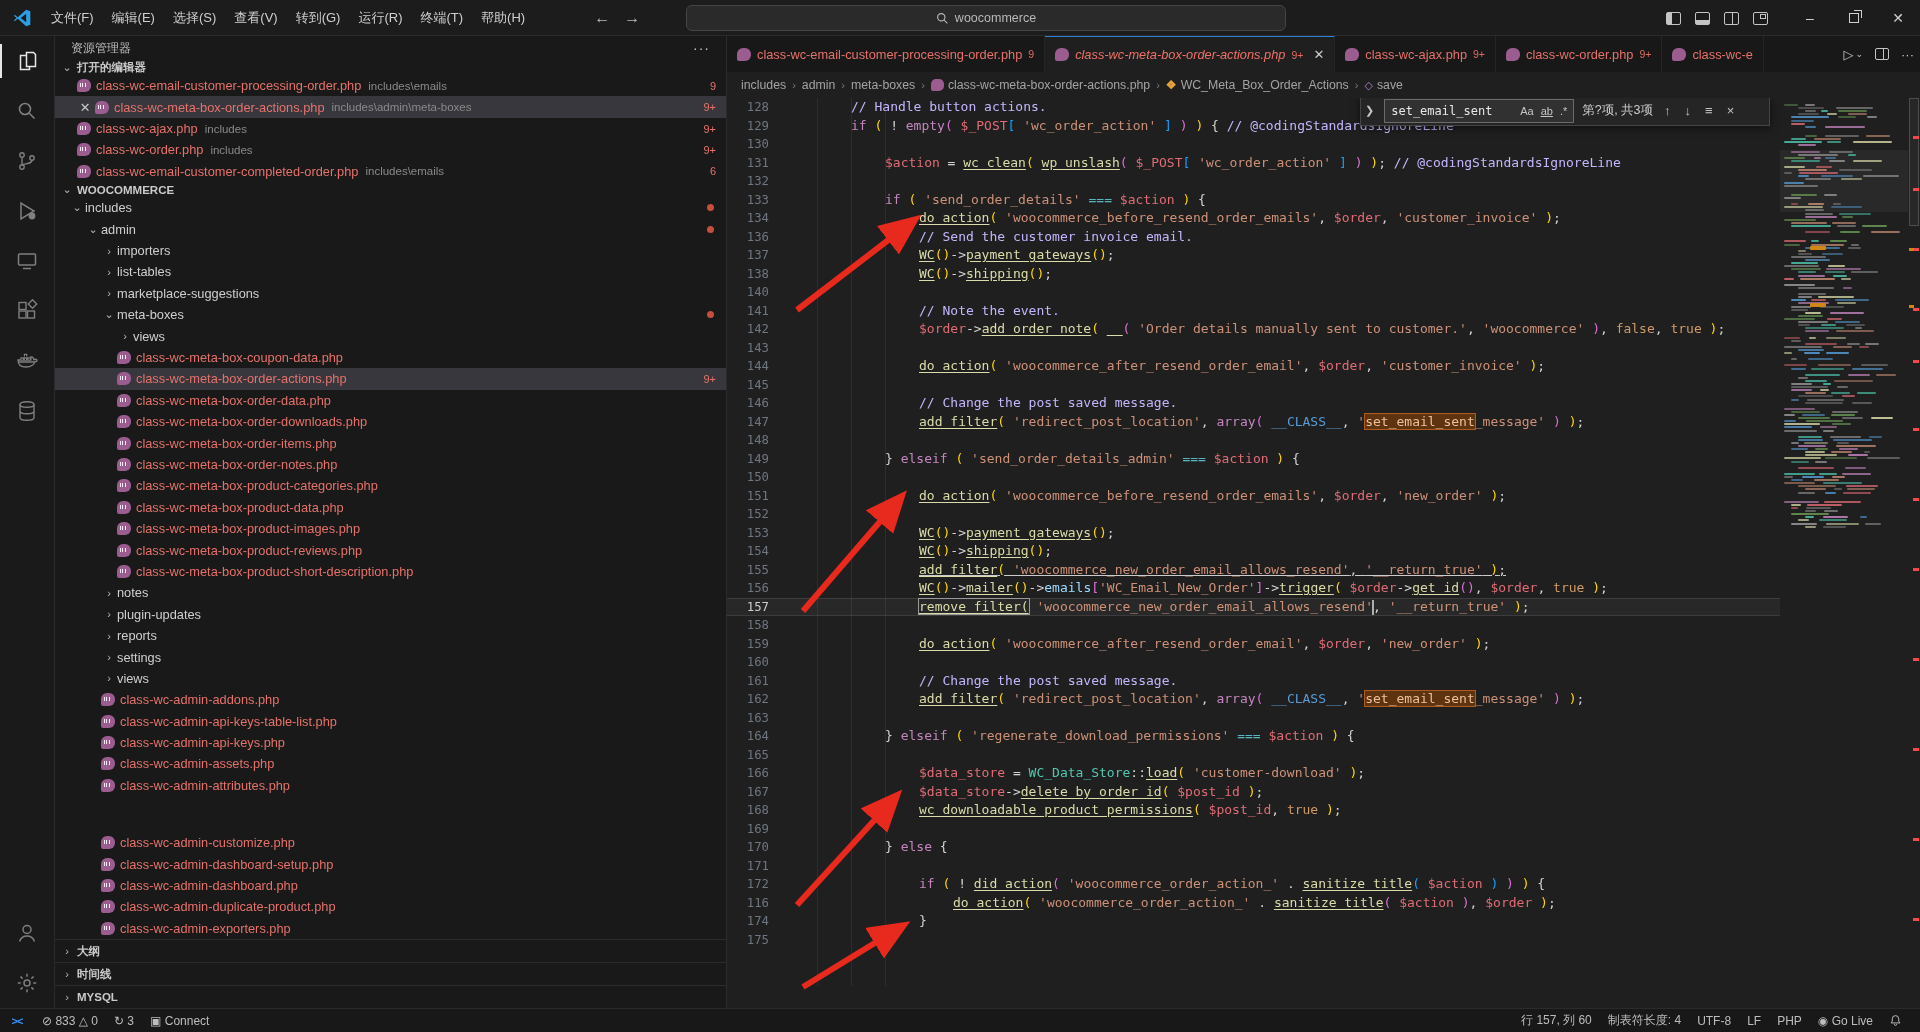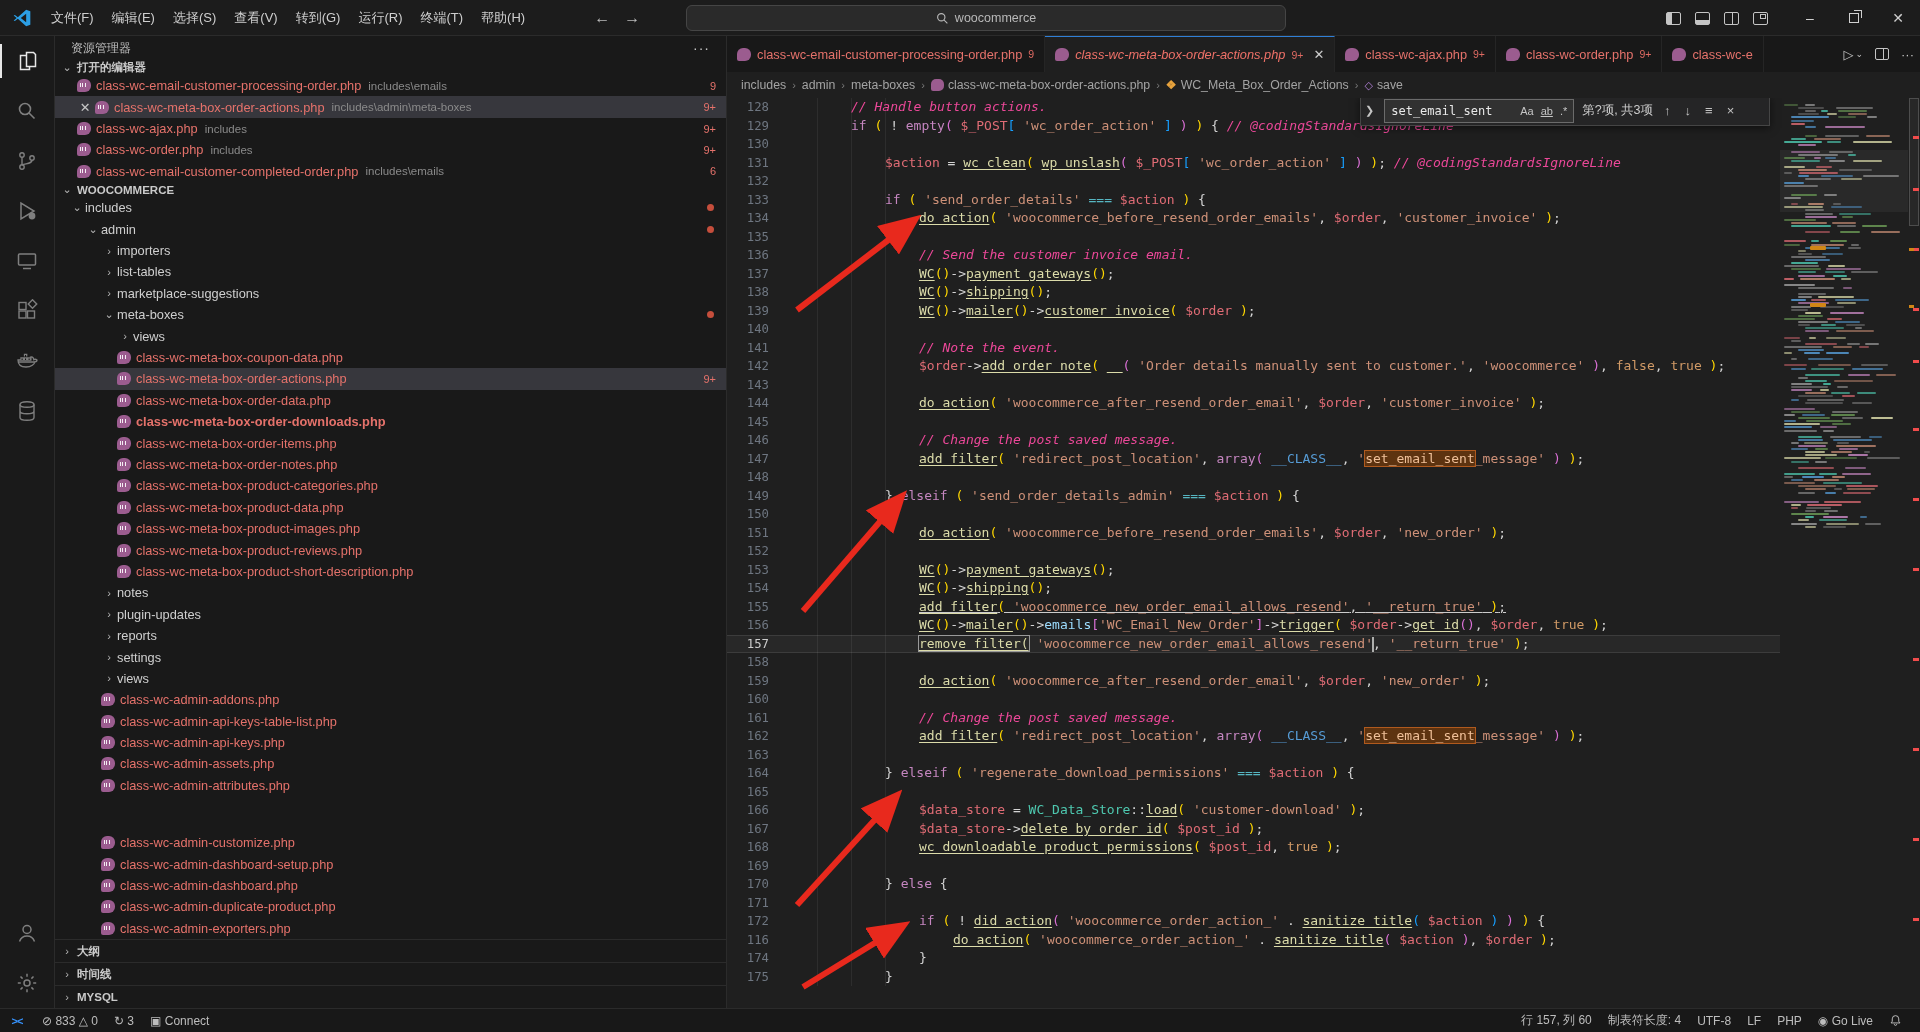--- a/index.html
+++ b/index.html
@@ -75,21 +75,21 @@
   .editor-body { position:relative; flex:1; overflow:hidden; }
   .code { position:absolute; left:0; top:0; right:140px; bottom:0;
     font-family:"DejaVu Sans Mono", monospace; font-size:13px; line-height:18.5px; }
   .cline { display:flex; height:18.5px; position:relative; }
   .cline .gut { width:56px; flex:0 0 auto; text-align:right; padding-right:14px; color:#6e7681; font-size:12.3px; }
   .cline.cur { background:rgba(255,255,255,.045); box-shadow:0 1px 0 #ffffff18 inset, 0 -1px 0 #ffffff18 inset; }
   .cline.cur .gut { color:#cccccc; }
   .ctext { white-space:pre; }
   .guides { position:absolute; left:0; top:0; bottom:0; width:100%; pointer-events:none; }
   .guide { position:absolute; top:0; bottom:22px; width:1px; background:#ffffff10; }
-  .tc{color:#ec4899; font-style:italic} .tk{color:#c586c0} .tv{color:#e06c75} .ts{color:#ce9178}
+  .tc{color:#c4b5fd; } .tk{color:#c586c0} .tv{color:#e06c75} .ts{color:#ce9178}
   .tf{color:#dcdcaa; text-decoration:underline; text-underline-offset:2px;} .tt{color:#4ec9b0} .tn{color:#d19a66}
   .tq{color:#569cd6} .tp{color:#d4d4d4} .to{color:#d4d4d4} .te{color:#56b6c2}
   .tg{color:#ffd700} .tu{color:#da70d6} .tb{color:#179fff} .tpr{color:#9cdcfe}
   .tsh{color:#f0c099; background:#5d3310; outline:1px solid #b05a1e;}
   .tfx{color:#dcdcaa; text-decoration:underline; text-underline-offset:2px; outline:1px solid #999; }
   .cr{display:inline-block; width:1.5px; height:15px; background:#aeafad; vertical-align:middle; margin:0 -.7px;}
 
   .minimap { position:absolute; right:12px; top:0; width:128px; bottom:0; background:#1f1f1f; }
   .mm-slider { position:absolute; left:0; right:0; top:52px; height:62px; background:#ffffff0c; }
   .mm-bar { position:absolute; height:2px; border-radius:1px; }
@@ -314,21 +314,21 @@
         </div>
         <div class="row sel" style="padding-left: 62px;">
           <span class="wcicon"></span>
           <span class="fname">class-wc-meta-box-order-actions.php</span>
           <span class="badge">9+</span>
         </div>
         <div class="row" style="padding-left: 62px;">
           <span class="wcicon"></span>
           <span class="fname">class-wc-meta-box-order-data.php</span>
         </div>
-        <div class="row" style="padding-left: 62px; font-weight: bold;">
+        <div class="row" style="padding-left: 62px;">
           <span class="wcicon"></span>
           <span class="fname">class-wc-meta-box-order-downloads.php</span>
         </div>
         <div class="row" style="padding-left: 62px; text-align: right;">
           <span class="wcicon"></span>
           <span class="fname">class-wc-meta-box-order-items.php</span>
         </div>
         <div class="row" style="padding-left: 62px;">
           <span class="wcicon"></span>
           <span class="fname">class-wc-meta-box-order-notes.php</span>
@@ -520,38 +520,30 @@
           </div>
           <div class="cline">
             <span class="gut">133</span>
             <span class="ctext" style="padding-left: 102px;"><span class="tk">if</span><span class="tg"> ( </span><span class="ts">'send_order_details'</span><span class="te"> === </span><span class="tv">$action</span><span class="tg"> )</span><span class="tp"> {</span></span>
           </div>
           <div class="cline">
             <span class="gut">134</span>
             <span class="ctext" style="padding-left: 136px;"><span class="tf">do_action</span><span class="tg">( </span><span class="ts">'woocommerce_before_resend_order_emails'</span><span class="tp">, </span><span class="tv">$order</span><span class="tp">, </span><span class="ts">'customer_invoice'</span><span class="tg"> )</span><span class="tp">;</span></span>
           </div>
           <div class="cline">
-            <span class="gut">135</span>
-            <span class="ctext" style="padding-left: 0px;"></span>
-          </div>
-          <div class="cline">
             <span class="gut">136</span>
             <span class="ctext" style="padding-left: 136px;"><span class="tc">// Send the customer invoice email.</span></span>
           </div>
           <div class="cline">
             <span class="gut">137</span>
             <span class="ctext" style="padding-left: 136px;"><span class="tf">WC</span><span class="tg">()</span><span class="to">-&gt;</span><span class="tf">payment_gateways</span><span class="tg">()</span><span class="tp">;</span></span>
           </div>
           <div class="cline">
             <span class="gut">138</span>
             <span class="ctext" style="padding-left: 136px;"><span class="tf">WC</span><span class="tg">()</span><span class="to">-&gt;</span><span class="tf">shipping</span><span class="tg">()</span><span class="tp">;</span></span>
-          </div>
-          <div class="cline">
-            <span class="gut">139</span>
-            <span class="ctext" style="padding-left: 136px;"><span class="tf">WC</span><span class="tg">()</span><span class="to">-&gt;</span><span class="tf">mailer</span><span class="tg">()</span><span class="to">-&gt;</span><span class="tf">customer_invoice</span><span class="tg">( </span><span class="tv">$order</span><span class="tg"> )</span><span class="tp">;</span></span>
           </div>
           <div class="cline">
             <span class="gut">140</span>
             <span class="ctext" style="padding-left: 0px;"></span>
           </div>
           <div class="cline">
             <span class="gut">141</span>
             <span class="ctext" style="padding-left: 136px;"><span class="tc">// Note the event.</span></span>
           </div>
           <div class="cline">

